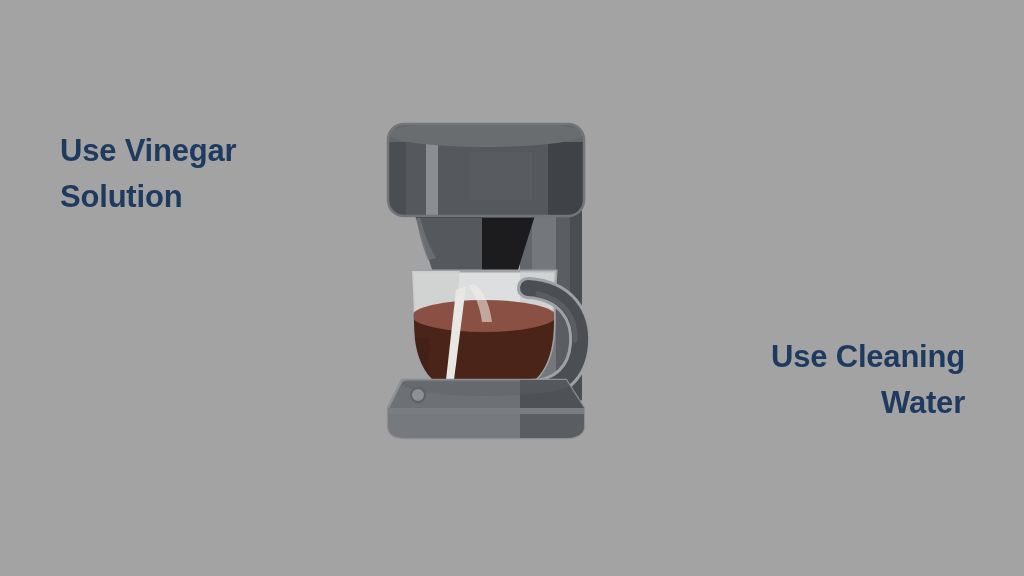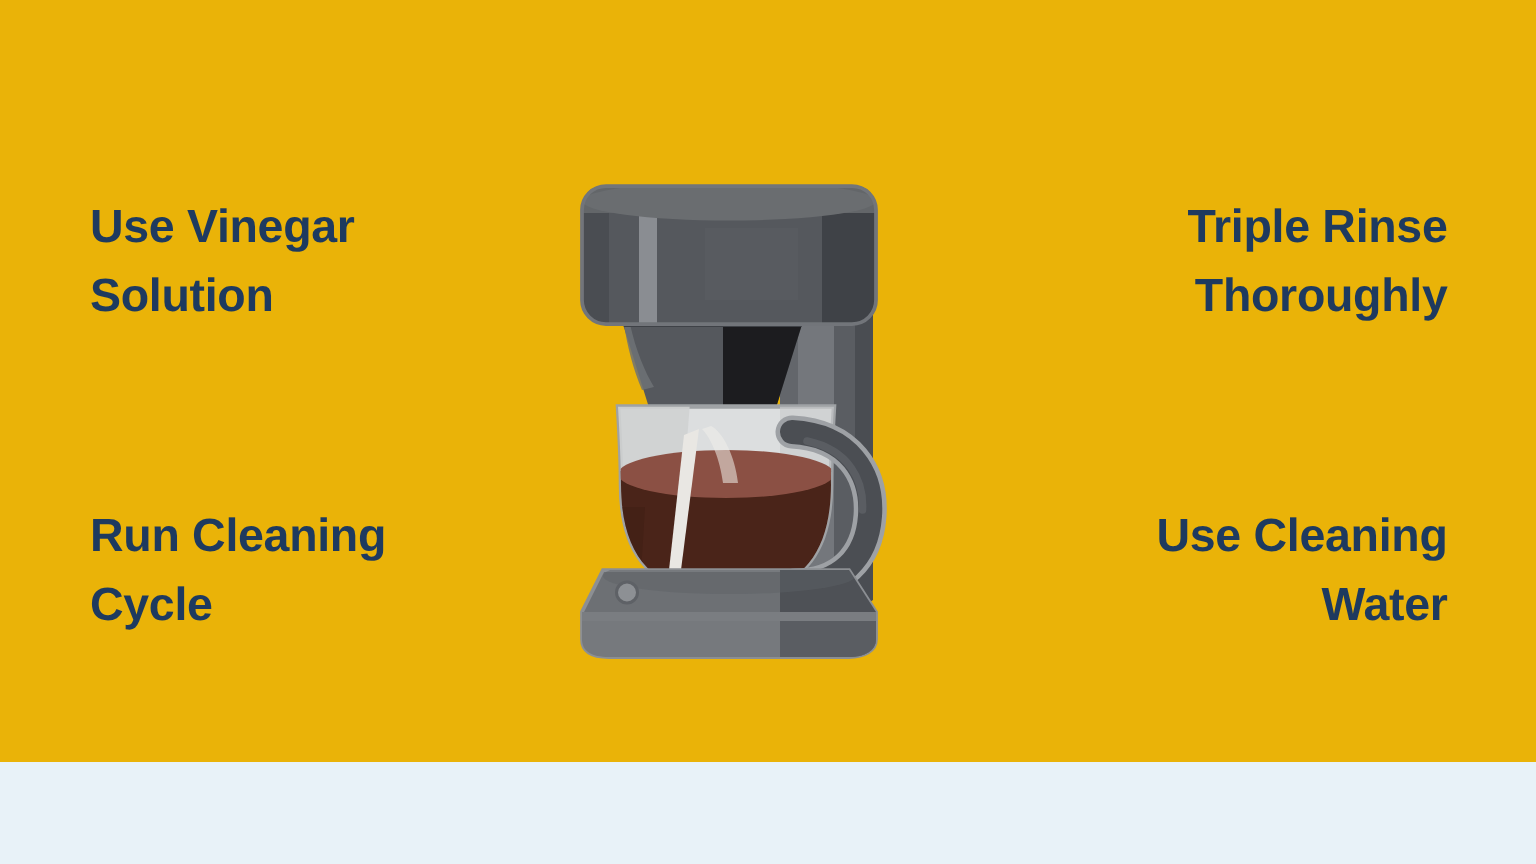--- a/index.html
+++ b/index.html
@@ -9,22 +9,22 @@
   body {
     width: 1024px;
     height: 576px;
     overflow: hidden;
     background: #e8f2f8;
     font-family: "Liberation Sans", sans-serif;
   }
   #slide {
     position: relative;
     width: 1024px;
-    height: 508px;
-    background: #eab308;
+    height: 576px;
+    background: #a3a3a3;
   }
 
   
   .label {
     position: absolute;
     font-family: "Liberation Sans", sans-serif;
     font-weight: bold;
     font-size: 31px;
     line-height: 46px;
     color: #1e3a5f;
@@ -49,25 +49,21 @@
   #coffee-maker svg { display: block; }
 </style>
 </head>
 <body>
 
 <div id="slide">
 
   <div class="label left" id="label-top-left">Use Vinegar
 Solution</div>
 
-  <div class="label right" id="label-top-right">Triple Rinse
-Thoroughly</div>
 
-  <div class="label left" id="label-bottom-left">Run Cleaning
-Cycle</div>
 
   <div class="label right" id="label-bottom-right">Use Cleaning
 Water</div>
 
   <div id="coffee-maker">
     <svg width="280" height="340" viewBox="0 0 280 340" xmlns="http://www.w3.org/2000/svg">
 
       <defs>
         <clipPath id="clip-carafe">
           <path d="M42,163

